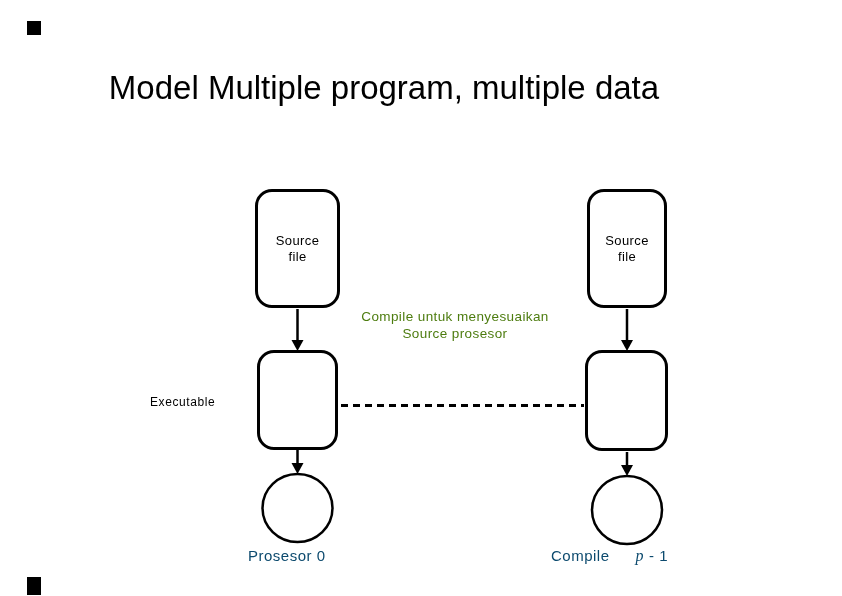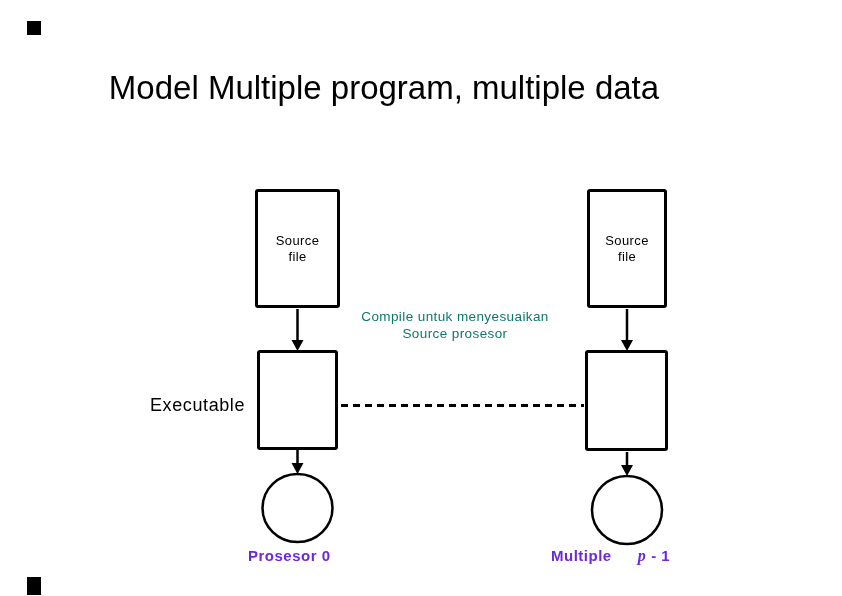--- a/index.html
+++ b/index.html
@@ -8,41 +8,40 @@
     background:#ffffff; color:#000000;
     font-family:"Liberation Sans","DejaVu Sans",sans-serif;
     margin-top:16px;
   }
   .title {
     position:absolute; top:47px; left:0; width:100%;
     text-align:center; font-size:33px; line-height:49px; color:#000;
   }
   .box {
     position:absolute; box-sizing:border-box; background:#ffffff;
-    border:3px solid #000000; border-radius:3px;
+    border:3px solid #000000; border-radius:17px;
     display:flex; flex-direction:column; align-items:center; justify-content:center;
     text-align:center;
   }
   .src-left  { left:255px; top:173px; width:85px; height:119px; }
   .src-right { left:587px; top:173px; width:80px; height:119px; }
   .exe-left  { left:257px; top:334px; width:81px; height:100px; }
   .exe-right { left:585px; top:334px; width:83px; height:101px; }
   .box-label { font-size:13px; line-height:16px; letter-spacing:0.4px; color:#000; }
   .compile-note {
     position:absolute; top:292px; left:300px; width:310px;
-    text-align:center; font-size:13.5px; line-height:17px; letter-spacing:0.4px; color:#0f766e;
+    text-align:center; font-size:13.5px; line-height:17px; letter-spacing:0.4px; color:#4d7c0f;
   }
   .executable-label {
     position:absolute; left:150px; top:379px;
-    font-size:18px; letter-spacing:0.6px; color:#000;
+    font-size:12px; letter-spacing:0.6px; color:#000;
   }
   .proc-label {
-    position:absolute; top:531px; font-size:15px; letter-spacing:0.5px; color:#6d28d9;
+    position:absolute; top:531px; font-size:15px; letter-spacing:0.5px; color:#0c4a6e;
     white-space:nowrap;
-    font-weight:bold;
   }
   .proc-left  { left:248px; }
   .proc-right { left:551px; }
   .proc-var {
     font-family:"Liberation Serif","DejaVu Serif",serif;
     font-style:italic; font-size:16px; margin-left:26px;
   }
   .proc-suffix { margin-left:5px; }
   .shape-layer { position:absolute; left:0; top:0; width:842px; height:596px; }
   .corner-mark { position:absolute; background:#000000; }
@@ -102,16 +101,16 @@
     <div>Compile untuk menyesuaikan</div>
     <div>Source prosesor</div>
   </div>
 
   <div class="executable-label">Executable</div>
   <div class="box exe-left"></div>
   <div class="box exe-right"></div>
 
   <div class="proc-label proc-left">Prosesor 0</div>
   <div class="proc-label proc-right">
-    <span>Multiple</span><span class="proc-var">p</span><span class="proc-suffix">- 1</span>
+    <span>Compile</span><span class="proc-var">p</span><span class="proc-suffix">- 1</span>
   </div>
 
 </div>
 
 </body></html>

